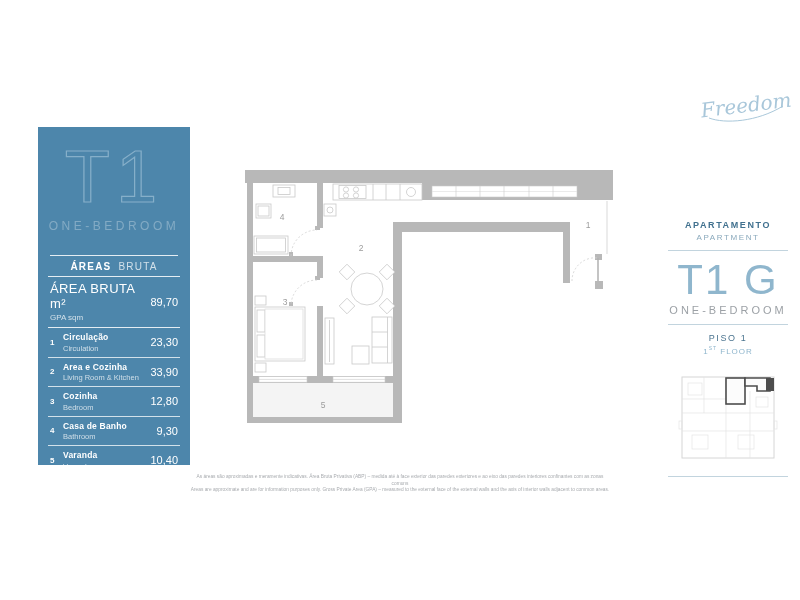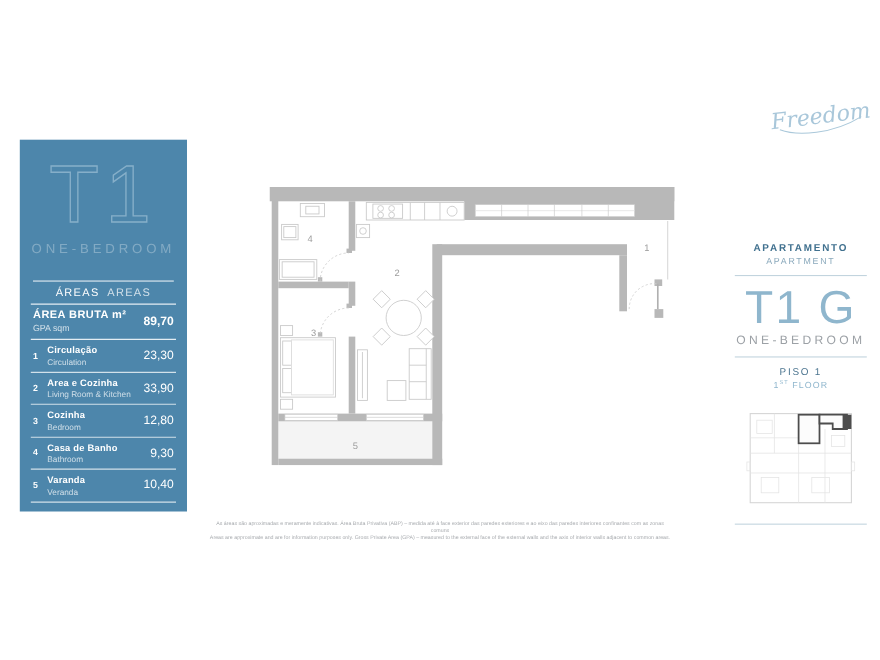--- a/index.html
+++ b/index.html
@@ -1,34 +1,34 @@
 <!DOCTYPE html>
 <html><head>
 <meta charset="utf-8">
 <style>
   html,body{margin:0;padding:0;background:#ffffff;width:800px;height:600px;overflow:hidden;
     font-family:"Liberation Sans", sans-serif;}
   .page{position:relative;width:800px;height:600px;background:#fff;}
 
   
-  .sidebar{position:absolute;left:18px;top:127px;width:152px;height:338px;background:#4d86ab;
+  .sidebar{position:absolute;left:38px;top:127px;width:152px;height:338px;background:#4d86ab;
     color:#fff;box-sizing:border-box;padding:0 10px;overflow:hidden;}
   .t1big{margin-top:10px;text-align:center;font-size:74px;line-height:80px;letter-spacing:6px;
     color:transparent;-webkit-text-stroke:1.2px #86afc9;font-weight:400;}
   .t1sub{text-align:center;font-size:12px;letter-spacing:3.5px;color:rgba(255,255,255,0.30);margin-top:2px;}
   .sb-div{height:1px;background:rgba(255,255,255,0.85);margin:0 2px;}
   .sb-div.first{margin-top:22px;}
   .areas-hdr{text-align:center;font-size:10px;letter-spacing:1.2px;padding:5px 0 4px 0;}
-  .areas-hdr .pt{font-weight:normal;margin-top:39px;}
+  .areas-hdr .pt{font-weight:bold;margin-top:39px;}
   .areas-hdr .en{font-weight:normal;color:rgba(255,255,255,0.75);margin-left:3px;}
   .gpa{display:flex;align-items:center;padding:4px 2px 5px 2px;border-bottom:1px solid rgba(255,255,255,0.85);border-top:1px solid rgba(255,255,255,0.85);}
   .gpa .lbl{flex:1;}
-  .gpa .lbl .pt{font-size:10px;font-weight:bold;letter-spacing:0.4px;}
+  .gpa .lbl .pt{font-size:13px;font-weight:normal;letter-spacing:0.4px;}
   .gpa .lbl .en{font-size:8px;color:rgba(255,255,255,0.75);margin-top:2px;}
-  .gpa .val{font-size:11px;font-weight:bold;}
+  .gpa .val{font-size:11px;font-weight:normal;}
   .arow{display:flex;align-items:center;padding:4px 2px;border-bottom:1px solid rgba(255,255,255,0.75);}
   .arow .num{width:13px;font-size:8px;font-weight:bold;}
   .arow .names{flex:1;}
   .arow .names .pt{font-size:8.5px;font-weight:bold;letter-spacing:0.2px;}
   .arow .names .en{font-size:7.5px;color:rgba(255,255,255,0.72);margin-top:1.5px;}
   .arow .val{font-size:11px;}
 
   
   .info{position:absolute;left:662px;top:220px;width:132px;text-align:center;}
   .ap-pt{font-size:9px;font-weight:bold;letter-spacing:1.6px;color:#41718f;}
@@ -59,21 +59,21 @@
     <path d="M14,34 C30,40 62,38 88,22" fill="none" stroke="#aac8da" stroke-width="1"></path>
     <text x="52" y="28" text-anchor="middle" font-family="DejaVu Serif, serif" font-style="italic" font-size="20" fill="#a9c7da" transform="rotate(-7 52 28)">Freedom</text>
   </svg>
 
   <aside class="sidebar">
     <div class="t1big">T1</div>
     <div class="t1sub">ONE-BEDROOM</div>
     <div class="sb-div first"></div>
     <div class="areas-hdr">
       <span class="pt">ÁREAS</span>
-      <span class="en">AREAS</span>
+      <span class="en">BRUTA</span>
     </div>
     <div class="gpa">
       <div class="lbl">
         <div class="pt">ÁREA BRUTA m²</div>
         <div class="en">GPA sqm</div>
       </div>
       <div class="val">89,70</div>
     </div>
 
     <div class="arow">

